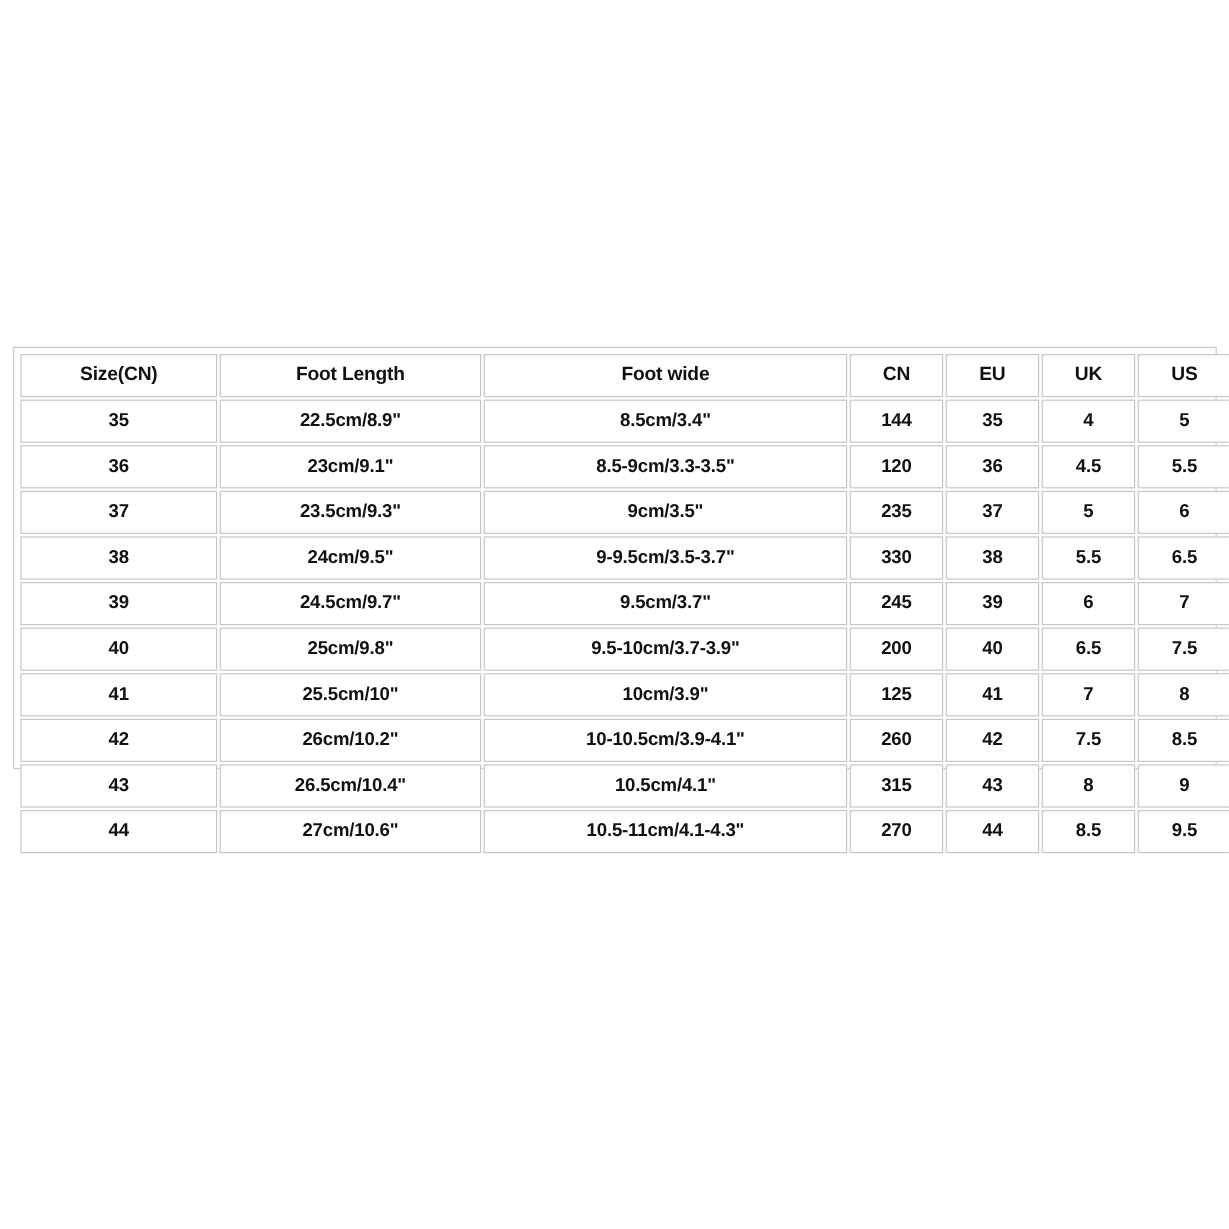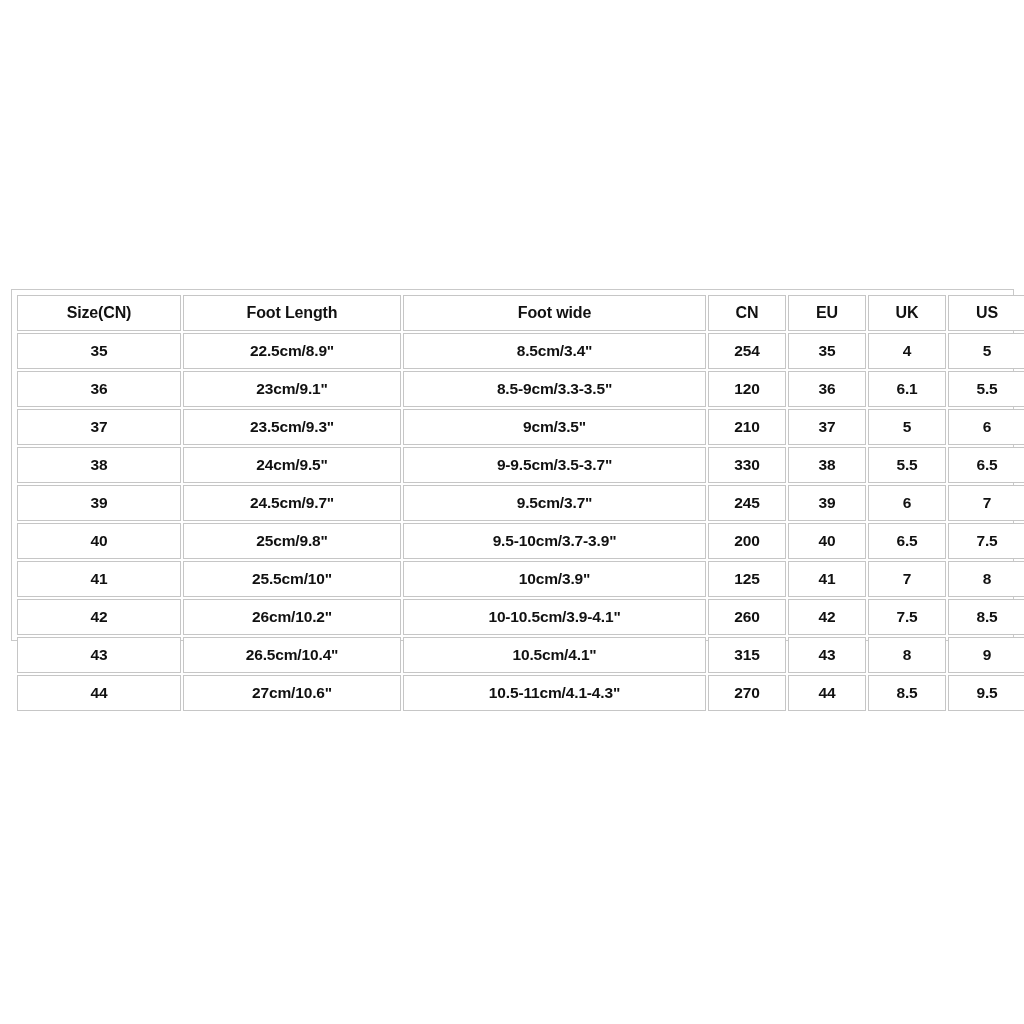--- a/index.html
+++ b/index.html
@@ -88,39 +88,39 @@
         <th>EU</th>
         <th>UK</th>
         <th>US</th>
       </tr>
     </thead>
     <tbody>
       <tr>
         <td>35</td>
         <td>22.5cm/8.9"</td>
         <td>8.5cm/3.4"</td>
-        <td>254</td>
+        <td>144</td>
         <td>35</td>
         <td>4</td>
         <td>5</td>
       </tr>
       <tr>
         <td>36</td>
         <td>23cm/9.1"</td>
         <td>8.5-9cm/3.3-3.5"</td>
         <td>120</td>
         <td>36</td>
-        <td>6.1</td>
+        <td>4.5</td>
         <td>5.5</td>
       </tr>
       <tr>
         <td>37</td>
         <td>23.5cm/9.3"</td>
         <td>9cm/3.5"</td>
-        <td>210</td>
+        <td>235</td>
         <td>37</td>
         <td>5</td>
         <td>6</td>
       </tr>
       <tr>
         <td>38</td>
         <td>24cm/9.5"</td>
         <td>9-9.5cm/3.5-3.7"</td>
         <td>330</td>
         <td>38</td>

